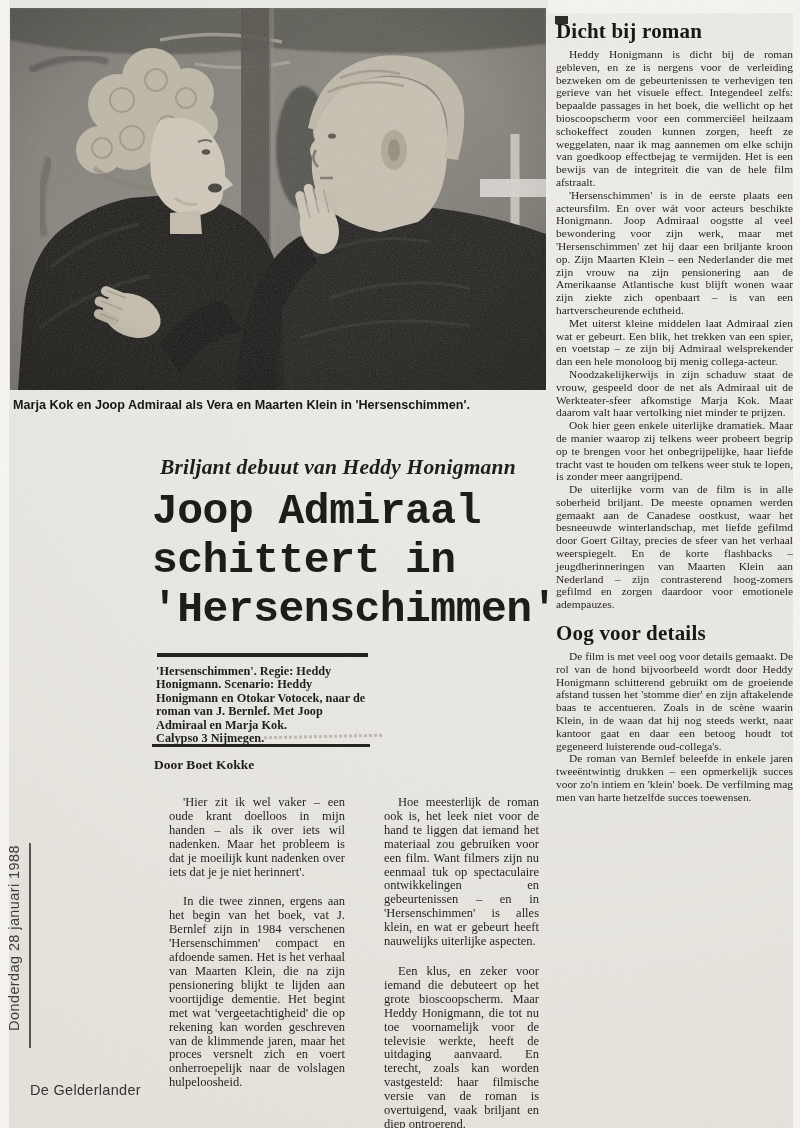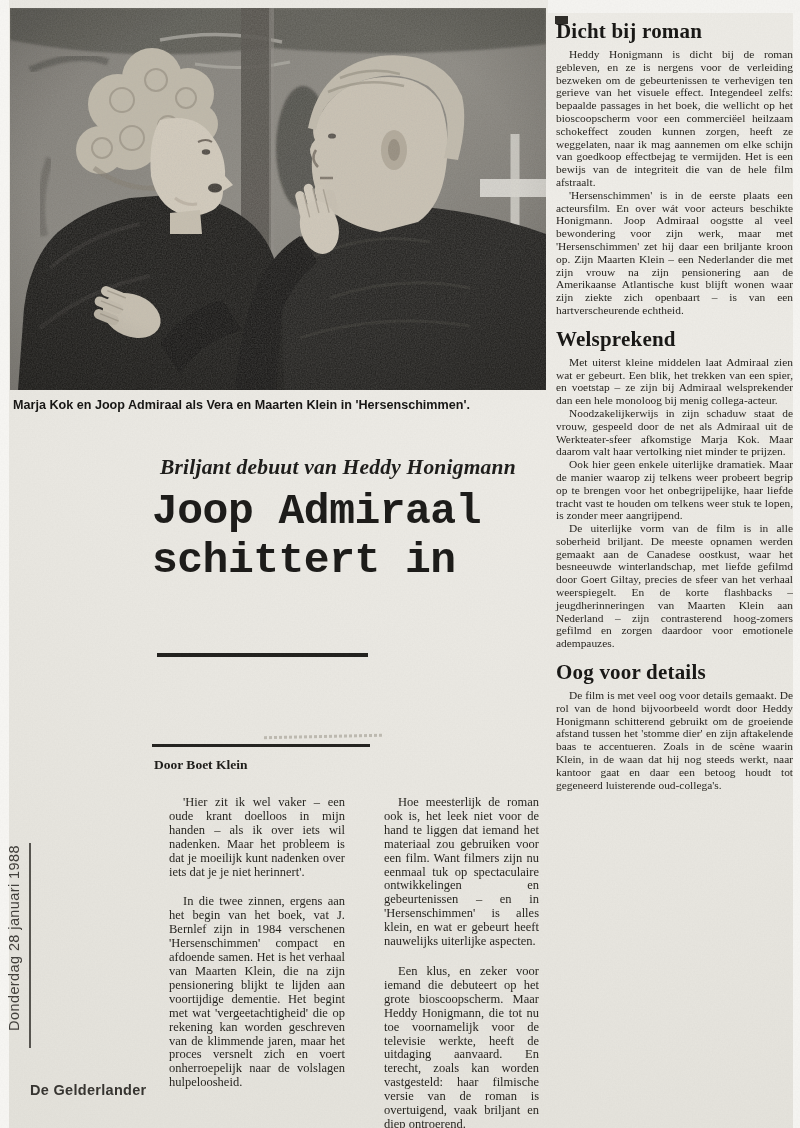--- a/index.html
+++ b/index.html
@@ -68,21 +68,21 @@
   
   .vdate{
     left:-85px;top:929px;width:200px;height:18px;
     transform:rotate(-90deg);
     font-family:"Liberation Sans", sans-serif;font-size:14.5px;
     letter-spacing:.4px;color:#413f3b;text-align:center;
   }
   .vdate-rule{left:29px;top:843px;width:2px;height:205px;background:#55534e;}
   .footer{
     left:30px;top:1082px;
-    font-family:"Liberation Sans", sans-serif;font-weight:bold;
+    font-family:"Liberation Sans", sans-serif;font-weight:normal;
     font-size:14.5px;letter-spacing:.3px;color:#35332f;
   }
 
   .grain{left:0;top:0;width:800px;height:1128px;pointer-events:none;opacity:.05;}
 </style>
 </head>
 <body>
 
 <div class="page">
 
@@ -193,48 +193,53 @@
       <rect width="536" height="382" fill="url(#vign)"></rect>
     </svg>
   </div>
 
   <div class="abs caption">Marja Kok en Joop Admiraal als Vera en Maarten Klein in 'Hersenschimmen'.</div>
 
   <div class="abs kicker">Briljant debuut van Heddy Honigmann</div>
   <div class="abs headline">
     <div>Joop Admiraal</div>
     <div>schittert in</div>
+    <div>'Hersenschimmen'</div>
   </div>
   <div class="abs rule1"></div>
 
+  <div class="abs credits">
+    <span>'Hersenschimmen'. Regie: Heddy Honigmann. Scenario: Heddy Honigmann en Otokar Votocek, naar de roman van J. Bernlef. Met Joop Admiraal en Marja Kok.</span><br>
+    <span>Calypso 3 Nijmegen.</span>
+  </div>
   <div class="abs scribble"></div>
   <div class="abs rule2"></div>
 
-  <div class="abs byline">Door Boet Klein</div>
+  <div class="abs byline">Door Boet Kokke</div>
 
   <div class="abs bodycol col1">
     <p>'Hier zit ik wel vaker – een oude krant doelloos in mijn handen – als ik over iets wil nadenken. Maar het probleem is dat je moeilijk kunt nadenken over iets dat je je niet herinnert'.</p>
     <p>In die twee zinnen, ergens aan het begin van het boek, vat J. Bernlef zijn in 1984 verschenen 'Hersenschimmen' compact en afdoende samen. Het is het verhaal van Maarten Klein, die na zijn pensionering blijkt te lijden aan voortijdige dementie. Het begint met wat 'vergeetachtigheid' die op rekening kan worden geschreven van de klimmende jaren, maar het proces versnelt zich en voert onherroepelijk naar de volslagen hulpeloosheid.</p>
   </div>
   <div class="abs bodycol col2">
     <p>Hoe meesterlijk de roman ook is, het leek niet voor de hand te liggen dat iemand het materiaal zou gebruiken voor een film. Want filmers zijn nu eenmaal tuk op spectaculaire ontwikkelingen en gebeurtenissen – en in 'Hersenschimmen' is alles klein, en wat er gebeurt heeft nauwelijks uiterlijke aspecten.</p>
     <p>Een klus, en zeker voor iemand die debuteert op het grote bioscoopscherm. Maar Heddy Honigmann, die tot nu toe voornamelijk voor de televisie werkte, heeft de uitdaging aanvaard. En terecht, zoals kan worden vastgesteld: haar filmische versie van de roman is overtuigend, vaak briljant en diep ontroerend.</p>
   </div>
 
   <div class="abs sidebar">
     <h2>Dicht bij roman</h2>
     <p>Heddy Honigmann is dicht bij de roman gebleven, en ze is nergens voor de verleiding bezweken om de gebeurtenissen te verhevigen ten gerieve van het visuele effect. Integendeel zelfs: bepaalde passages in het boek, die wellicht op het bioscoopscherm voor een commerciëel heilzaam schokeffect zouden kunnen zorgen, heeft ze weggelaten, naar ik mag aannemen om elke schijn van goedkoop effectbejag te vermijden. Het is een bewijs van de integriteit die van de hele film afstraalt.</p>
     <p>'Hersenschimmen' is in de eerste plaats een acteursfilm. En over wát voor acteurs beschikte Honigmann. Joop Admiraal oogstte al veel bewondering voor zijn werk, maar met 'Hersenschimmen' zet hij daar een briljante kroon op. Zijn Maarten Klein – een Nederlander die met zijn vrouw na zijn pensionering aan de Amerikaanse Atlantische kust blijft wonen waar zijn ziekte zich openbaart – is van een hartverscheurende echtheid.</p>
-    <h2>Welsprekend</h2>
     <p>Met uiterst kleine middelen laat Admiraal zien wat er gebeurt. Een blik, het trekken van een spier, en voetstap – ze zijn bij Admiraal welsprekender dan een hele monoloog bij menig collega-acteur.</p>
     <p>Noodzakelijkerwijs in zijn schaduw staat de vrouw, gespeeld door de net als Admiraal uit de Werkteater-sfeer afkomstige Marja Kok. Maar daarom valt haar vertolking niet minder te prijzen.</p>
     <p>Ook hier geen enkele uiterlijke dramatiek. Maar de manier waarop zij telkens weer probeert begrip op te brengen voor het onbegrijpelijke, haar liefde tracht vast te houden om telkens weer stuk te lopen, is zonder meer aangrijpend.</p>
     <p>De uiterlijke vorm van de film is in alle soberheid briljant. De meeste opnamen werden gemaakt aan de Canadese oostkust, waar het besneeuwde winterlandschap, met liefde gefilmd door Goert Giltay, precies de sfeer van het verhaal weerspiegelt. En de korte flashbacks – jeugdherinneringen van Maarten Klein aan Nederland – zijn contrasterend hoog-zomers gefilmd en zorgen daardoor voor emotionele adempauzes.</p>
     <h2>Oog voor details</h2>
     <p>De film is met veel oog voor details gemaakt. De rol van de hond bijvoorbeeld wordt door Heddy Honigmann schitterend gebruikt om de groeiende afstand tussen het 'stomme dier' en zijn aftakelende baas te accentueren. Zoals in de scène waarin Klein, in de waan dat hij nog steeds werkt, naar kantoor gaat en daar een betoog houdt tot gegeneerd luisterende oud-collega's.</p>
+    <p>De roman van Bernlef beleefde in enkele jaren tweeëntwintig drukken – een opmerkelijk succes voor zo'n intiem en 'klein' boek. De verfilming mag men van harte hetzelfde succes toewensen.</p>
   </div>
 
   <div class="abs vdate">Donderdag 28 januari 1988</div>
   <div class="abs vdate-rule"></div>
   <div class="abs footer">De Gelderlander</div>
 
   <svg class="abs grain">
     <filter id="pageGrain">
       <feTurbulence type="fractalNoise" baseFrequency="0.65" numOctaves="2" stitchTiles="stitch"></feTurbulence>
       <feColorMatrix type="matrix" values="0 0 0 0 0.2  0 0 0 0 0.2  0 0 0 0 0.18  0 0 0 1 0"></feColorMatrix>

